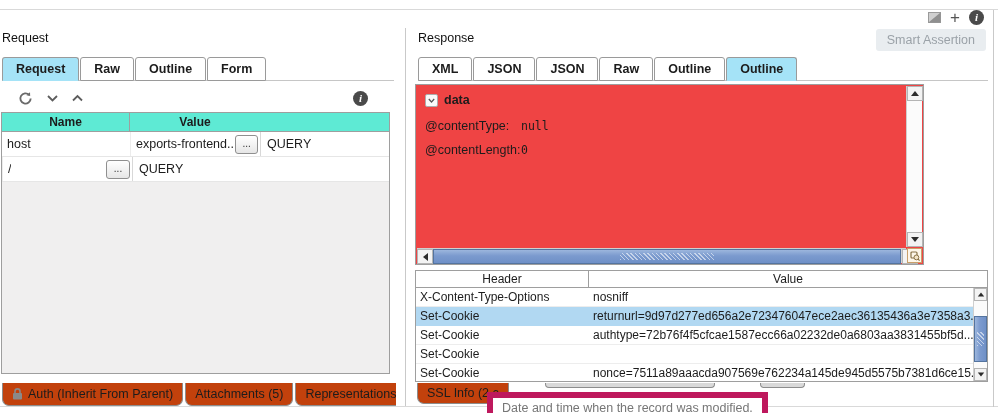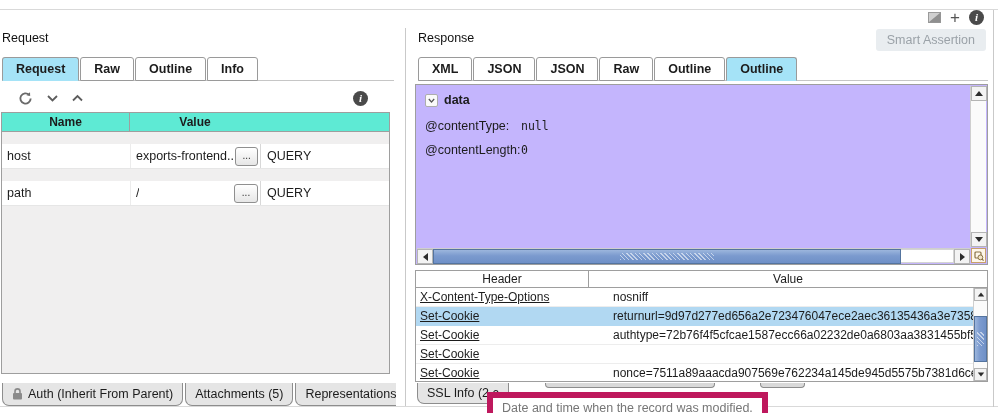--- a/index.html
+++ b/index.html
@@ -33,47 +33,47 @@
   }
 
   
   .params-table { position:absolute; left:1px; top:112px; width:389px; height:262px;
     border:1px solid #9e9e9e; background:#f0efef; }
   .pt-head { display:flex; height:19px; background:#5eead4; border-bottom:1px solid #9e9e9e; }
   .pt-head > div { font-size:12px; font-weight:bold; text-align:center; line-height:18px;
     border-right:1px solid #9e9e9e; }
   .pt-head > div:last-child { border-right:none; }
   .pt-row { display:flex; height:25px; background:#fff; border-bottom:1px solid #e6e6e6;
-    font-size:12.5px; align-items:center;margin-top:12px; }
+    font-size:12.5px; align-items:center; }
   .pt-cell-name  { width:128px; padding-left:5px; }
   .pt-cell-value { width:130px; display:flex; align-items:center; justify-content:space-between;
     border-left:1px solid #ececec; padding-left:5px; height:100%; }
   .pt-cell-type  { width:129px; padding-left:6px; border-left:1px solid #d8d8d8; height:100%;
     display:flex; align-items:center; }
   .dots-btn { width:24px; height:19px; margin-right:2px; font-size:10px; line-height:15px;
     text-align:center; background:linear-gradient(#ffffff,#e6e6e6); border:1px solid #8f8f8f;
     border-radius:3px; color:#333; cursor:pointer; }
 
   
   .btab {
     display:inline-flex; align-items:center; gap:5px; padding:3px 9px; font-size:12.5px;
-    background:#e5e5e5; border:1px solid #8d8d8d; border-top:none;
+    background:#c2410c; border:1px solid #8d8d8d; border-top:none;
     border-radius:0 0 7px 7px; margin-right:2px; white-space:nowrap; color:#1c1c1c; cursor:default;
   }
   .bottom-left { position:absolute; left:2px; top:383px; width:394px; height:23px; display:flex; overflow:hidden; }
 
   
   .resp-icons { position:absolute; top:9px; right:14px; display:flex; align-items:center; gap:9px; }
   .plus-ic { font-size:17px; color:#555; line-height:1; }
   .smart-btn { position:absolute; top:29px; right:12px; padding:4px 11px; background:#e9edf0;
     color:#9ba2a8; font-size:12.5px; border-radius:3px; cursor:default; }
 
   
-  .overview { position:absolute; left:415px; top:84px; width:573px; height:181px;
-    border:1px solid #9e9e9e; background:#c4b5fd; }
+  .overview { position:absolute; left:415px; top:84px; width:509px; height:181px;
+    border:1px solid #9e9e9e; background:#ef4444; }
   .ov-content { position:absolute; left:0; top:0; right:17px; bottom:17px; overflow:hidden; padding:6px 0 0 9px; }
   .ov-node { display:flex; align-items:center; gap:6px; height:18px; }
   .ov-toggle { width:13px; height:13px; border:1px solid #adadad; border-radius:2px; background:#fafafa;
     display:inline-flex; align-items:center; justify-content:center; cursor:pointer; }
   .ov-node-label { font-size:12.5px; font-weight:bold; }
   .ov-prop { display:flex; height:24px; align-items:flex-end; font-size:12.5px; }
   .ov-prop .pname { width:96px; }
   .ov-prop .pval { font-family:"DejaVu Sans Mono", monospace; font-size:11.5px; }
 
   
@@ -100,22 +100,22 @@
 
   
   .hdr-table { position:absolute; left:415px; top:270px; width:573px; height:112px;
     border:1px solid #9e9e9e; background:#fff; }
   .ht-head { display:flex; height:17px; border-bottom:1px solid #9e9e9e; }
   .ht-head > div { font-size:12px; text-align:center; line-height:16px; }
   .ht-col-h { width:173px; border-right:1px solid #9e9e9e; }
   .ht-col-v { flex:1; }
   .ht-body { position:absolute; left:0; top:17px; right:14px; bottom:0; overflow:hidden; }
   .ht-row { display:flex; height:19px; font-size:12px; align-items:center; border-bottom:1px solid #ededed; }
-  .ht-row .c1 { width:173px; padding-left:4px; flex:none; white-space:nowrap; overflow:hidden;text-decoration:underline; }
-  .ht-row .c2 { flex:1; padding-left:4px; white-space:nowrap; overflow:hidden;margin-left:20px; }
+  .ht-row .c1 { width:173px; padding-left:4px; flex:none; white-space:nowrap; overflow:hidden; }
+  .ht-row .c2 { flex:1; padding-left:4px; white-space:nowrap; overflow:hidden; }
   .ht-row.selected { background:#b1d8f2; border-bottom-color:#b1d8f2; }
   .ht-vsb { position:absolute; top:17px; right:0; width:14px; bottom:0; background:#fbfbfb; border-left:1px solid #cfcfcf; }
   .ht-vsb .sb-btn { width:13px; height:13px; position:absolute; left:0; }
   .v-thumb { position:absolute; left:0; width:13px; top:28px; height:46px;
     background:linear-gradient(90deg,#9cb6dd,#7b9ace 45%,#6f90c7); border:1px solid #54749f; cursor:grab; position:absolute; }
   .v-thumb::after { content:""; position:absolute; top:35%; bottom:35%; left:2px; right:2px;
     background:repeating-linear-gradient(45deg, rgba(255,255,255,.55) 0 1px, transparent 1px 3px); }
 
   
   .ssl-tab { position:absolute; left:417px; top:383px; }
@@ -133,21 +133,21 @@
   <div class="hline" style="left:0; top:406px; width:998px;"></div>
   <div class="vline" style="left:993px; top:10px; height:397px;"></div>
 
   <div class="panel-title" style="left:2px; top:31px;">Request</div>
 
   <div class="tabbar" style="left:2px; top:57px; width:392px;">
     <div class="underline"></div>
     <div class="tab selected">Request</div>
     <div class="tab">Raw</div>
     <div class="tab">Outline</div>
-    <div class="tab">Info</div>
+    <div class="tab">Form</div>
   </div>
 
   <div class="req-toolbar">
     <span class="tool-ic" style="margin-left:16px;">
       <svg width="15" height="15" viewBox="0 0 16 16">
           <path d="M13.5 8a5.5 5.5 0 1 1-1.6-3.9" fill="none" stroke="#6a6a6a" stroke-width="2"></path>
           <path d="M12.8 1.2 L13 5.2 L9 4.6 Z" fill="#6a6a6a"></path>
         </svg>
     </span>
     <span class="tool-ic">
@@ -171,21 +171,20 @@
     </div>
     <div class="pt-row">
       <div class="pt-cell-name">host</div>
       <div class="pt-cell-value">
         <span style="overflow:hidden; white-space:nowrap;">exports-frontend....</span>
         <span class="dots-btn">...</span>
       </div>
       <div class="pt-cell-type">QUERY</div>
     </div>
     <div class="pt-row">
-      <div class="pt-cell-name">path</div>
       <div class="pt-cell-value">
         <span style="overflow:hidden; white-space:nowrap;">/</span>
         <span class="dots-btn">...</span>
       </div>
       <div class="pt-cell-type">QUERY</div>
     </div>
   </div>
 
   <div class="bottom-left">
     <div class="btab">

